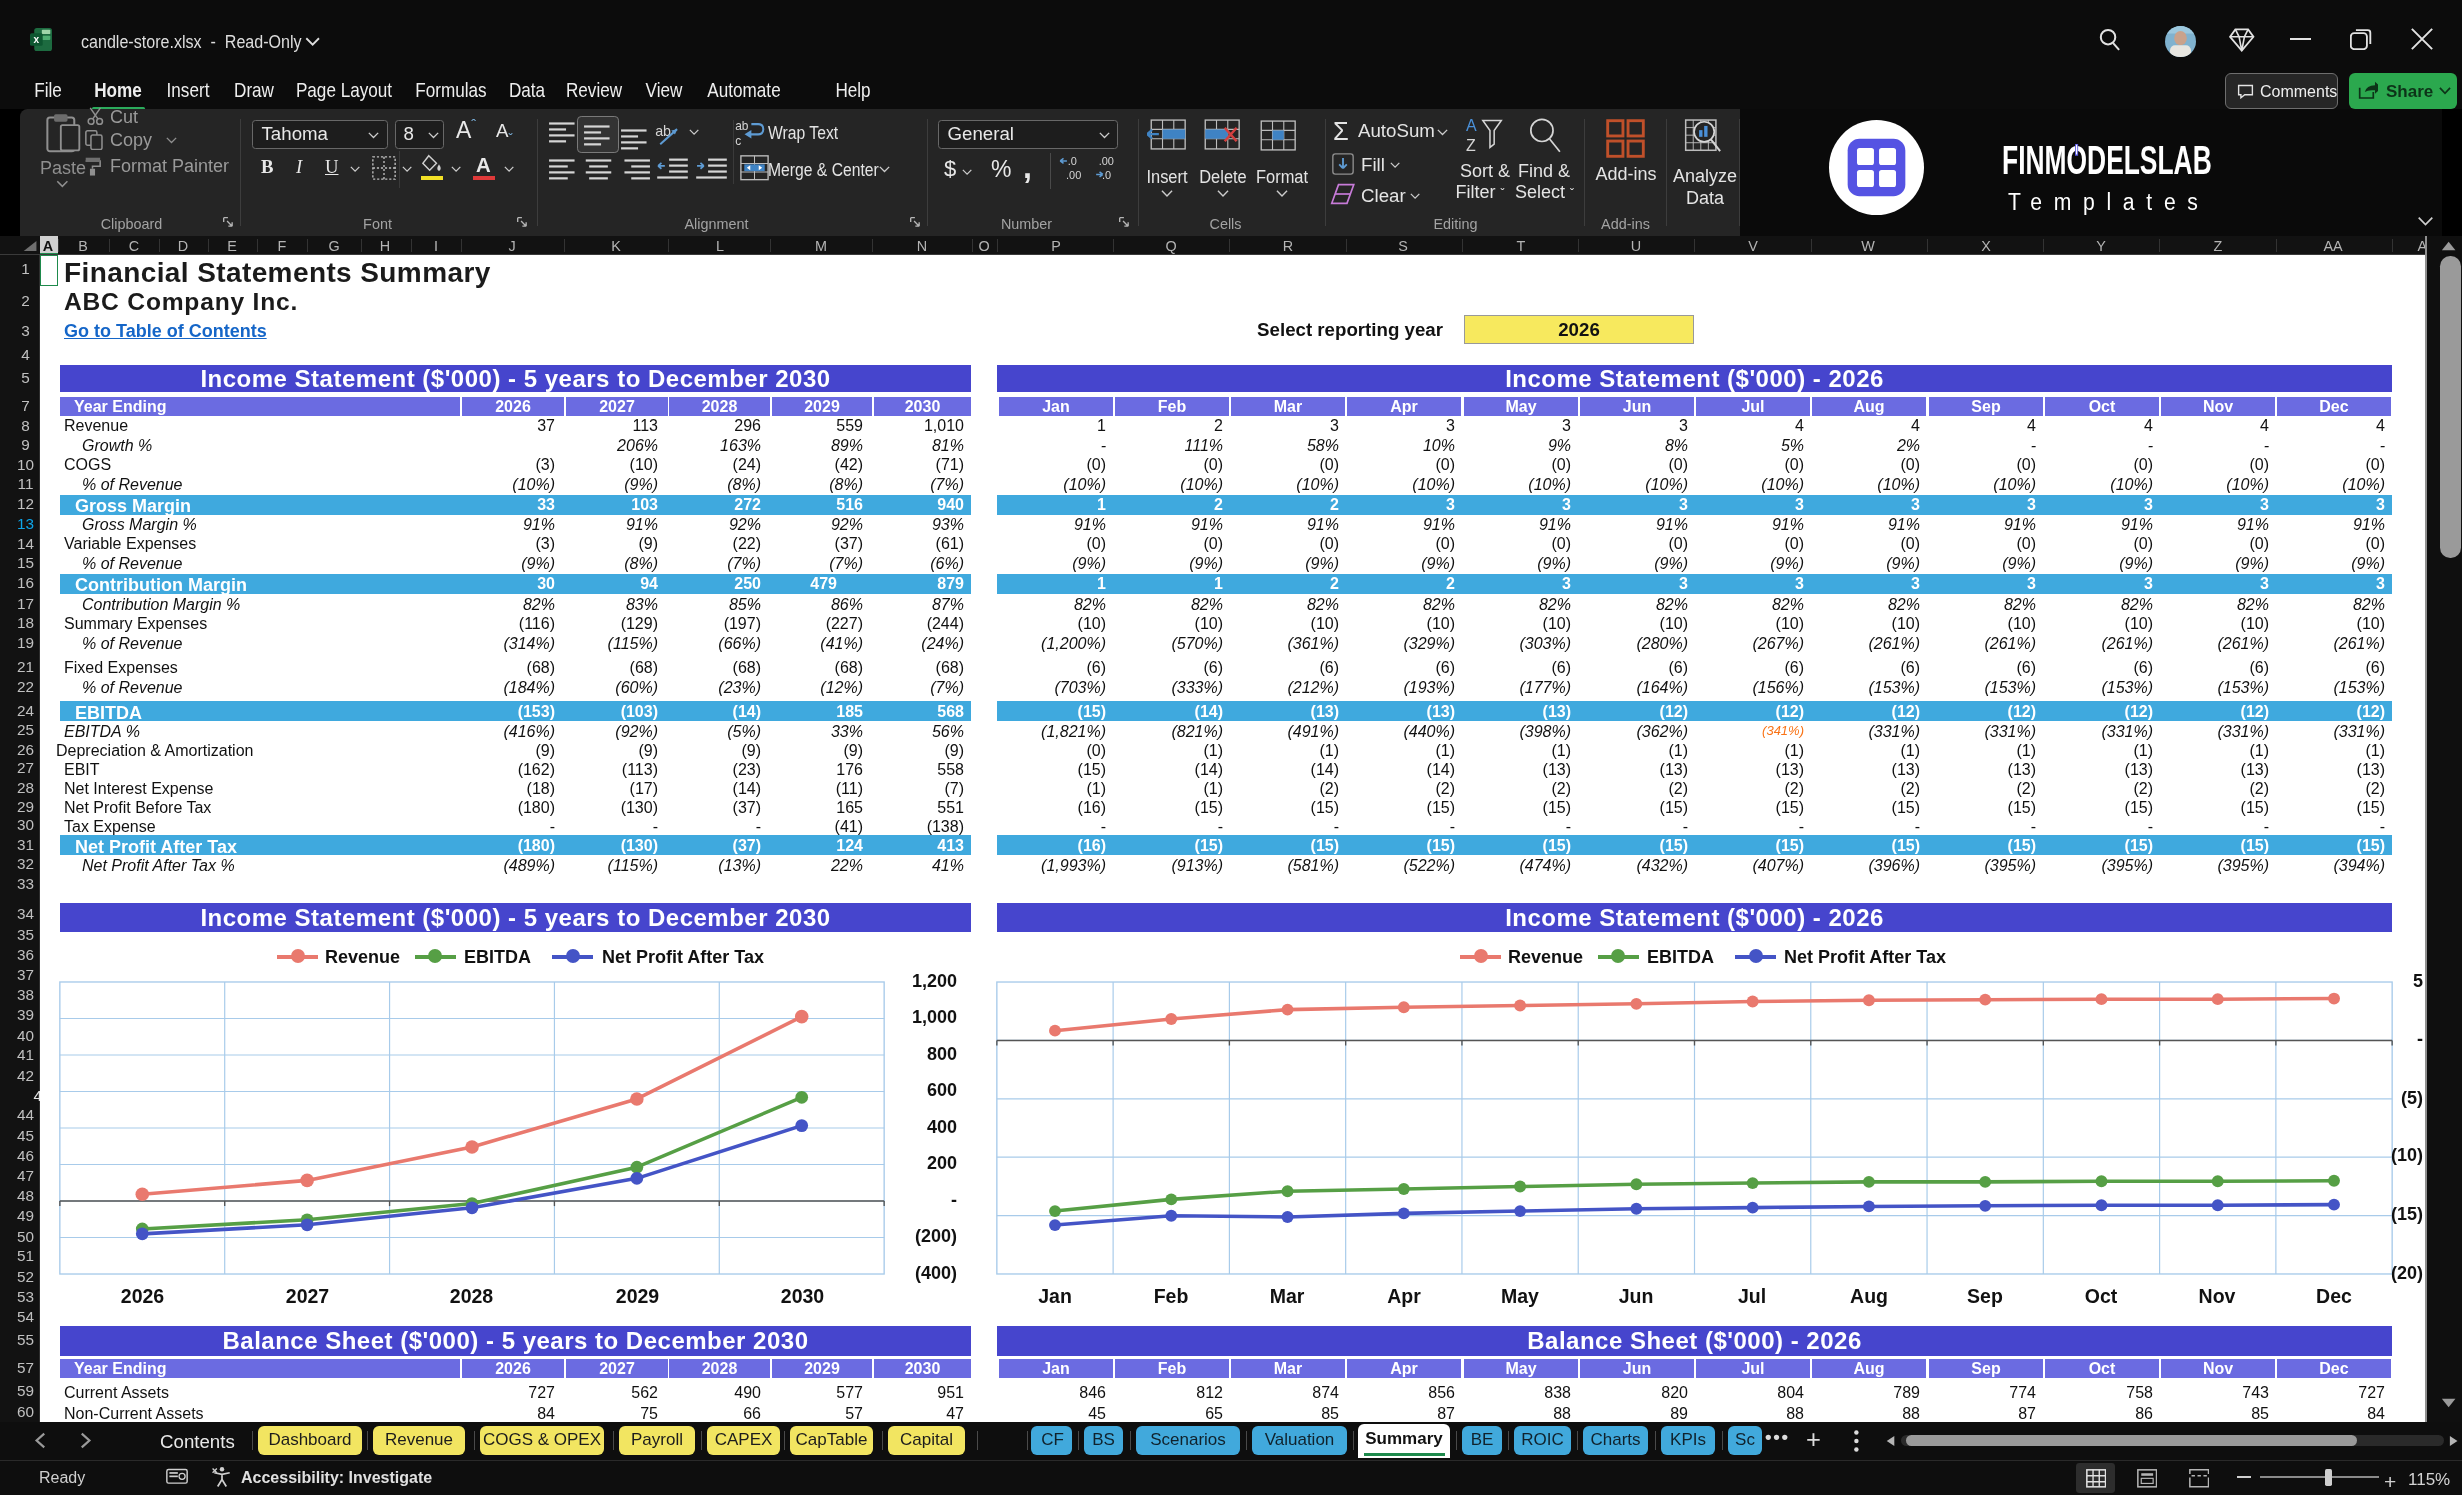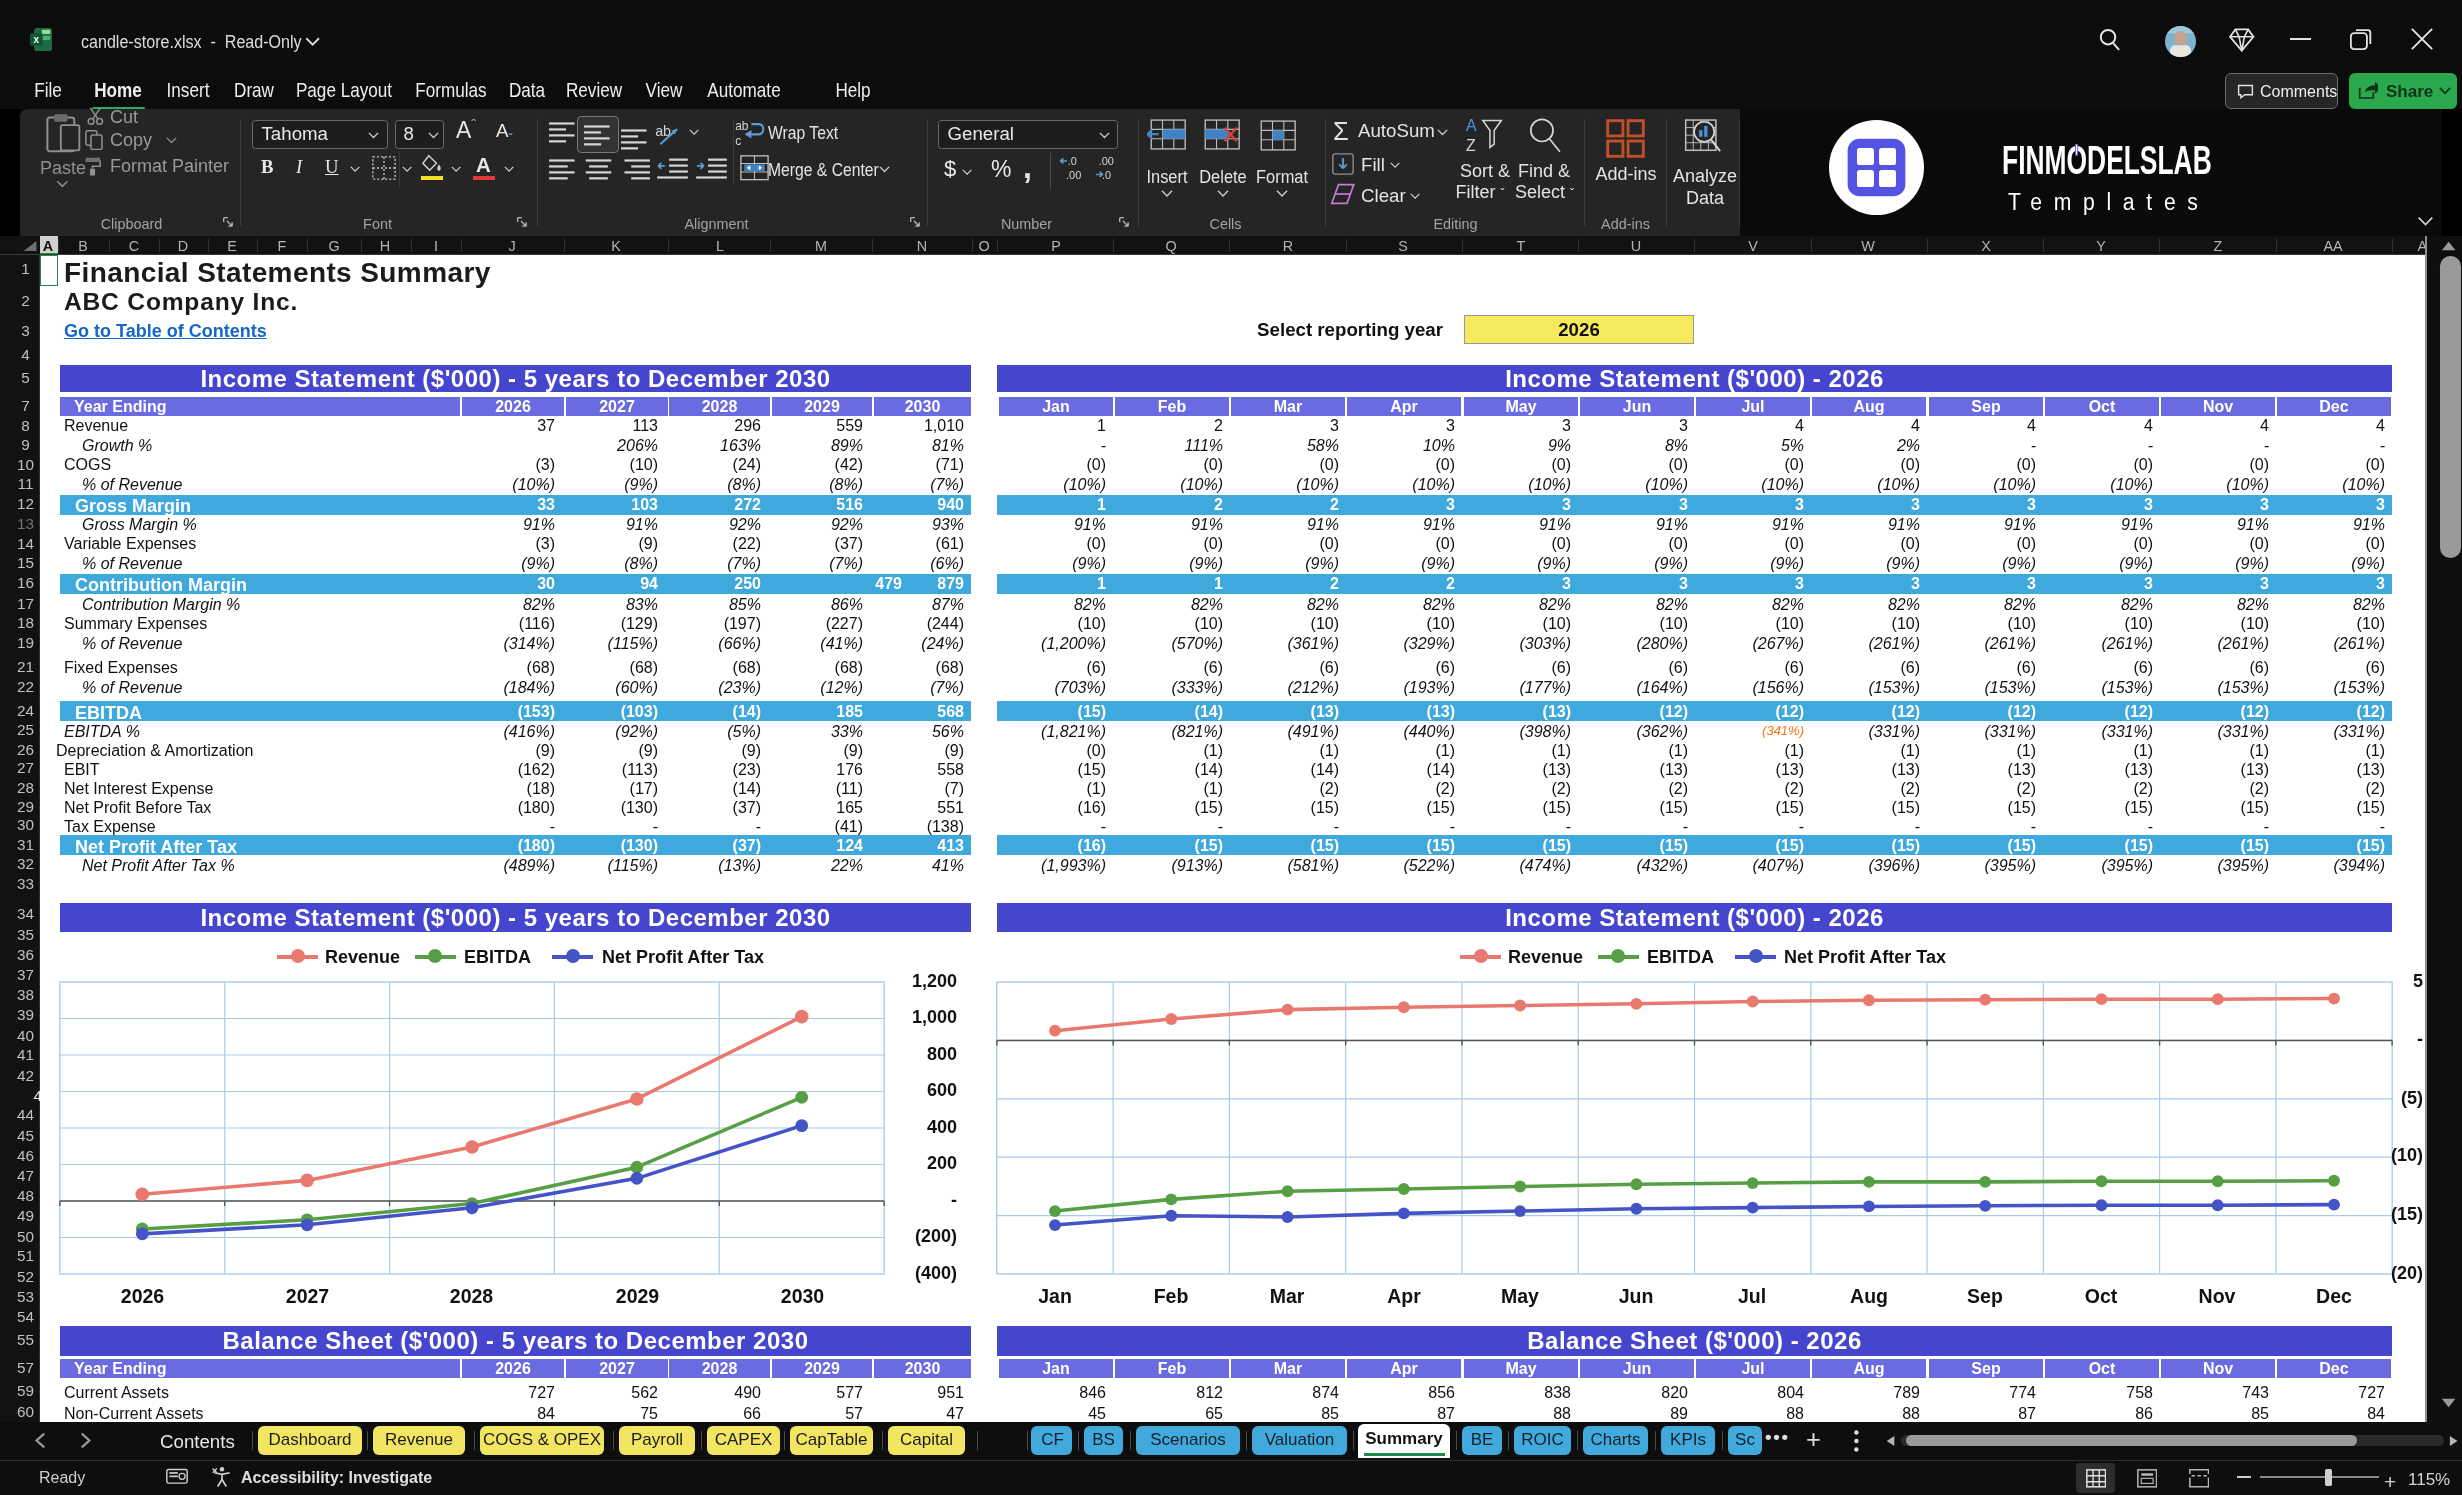--- a/index.html
+++ b/index.html
@@ -451,21 +451,21 @@
 <div class="tt" style="left:25.5px;top:292px;transform:translateX(-50%);font-size:15.3px;color:#c0c0c0">2</div>
 <div class="tt" style="left:25.5px;top:322px;transform:translateX(-50%);font-size:15.3px;color:#c0c0c0">3</div>
 <div class="tt" style="left:25.5px;top:346px;transform:translateX(-50%);font-size:15.3px;color:#c0c0c0">4</div>
 <div class="tt" style="left:25.5px;top:369px;transform:translateX(-50%);font-size:15.3px;color:#c0c0c0">5</div>
 <div class="tt" style="left:25.5px;top:397px;transform:translateX(-50%);font-size:15.3px;color:#c0c0c0">7</div>
 <div class="tt" style="left:25.5px;top:417px;transform:translateX(-50%);font-size:15.3px;color:#c0c0c0">8</div>
 <div class="tt" style="left:25.5px;top:436px;transform:translateX(-50%);font-size:15.3px;color:#c0c0c0">9</div>
 <div class="tt" style="left:25.5px;top:456px;transform:translateX(-50%);font-size:15.3px;color:#c0c0c0">10</div>
 <div class="tt" style="left:25.5px;top:475px;transform:translateX(-50%);font-size:15.3px;color:#c0c0c0">11</div>
 <div class="tt" style="left:25.5px;top:495px;transform:translateX(-50%);font-size:15.3px;color:#c0c0c0">12</div>
-<div class="tt" style="left:25.5px;top:515px;transform:translateX(-50%);font-size:15.3px;color:#737373">13</div>
+<div class="tt" style="left:25.5px;top:515px;transform:translateX(-50%);font-size:15.3px;color:#0ea5e9">13</div>
 <div class="tt" style="left:25.5px;top:535px;transform:translateX(-50%);font-size:15.3px;color:#c0c0c0">14</div>
 <div class="tt" style="left:25.5px;top:554px;transform:translateX(-50%);font-size:15.3px;color:#c0c0c0">15</div>
 <div class="tt" style="left:25.5px;top:574px;transform:translateX(-50%);font-size:15.3px;color:#c0c0c0">16</div>
 <div class="tt" style="left:25.5px;top:595px;transform:translateX(-50%);font-size:15.3px;color:#c0c0c0">17</div>
 <div class="tt" style="left:25.5px;top:614px;transform:translateX(-50%);font-size:15.3px;color:#c0c0c0">18</div>
 <div class="tt" style="left:25.5px;top:634px;transform:translateX(-50%);font-size:15.3px;color:#c0c0c0">19</div>
 <div class="tt" style="left:25.5px;top:658px;transform:translateX(-50%);font-size:15.3px;color:#c0c0c0">21</div>
 <div class="tt" style="left:25.5px;top:678px;transform:translateX(-50%);font-size:15.3px;color:#c0c0c0">22</div>
 <div class="tt" style="left:25.5px;top:702px;transform:translateX(-50%);font-size:15.3px;color:#c0c0c0">24</div>
 <div class="tt" style="left:25.5px;top:721px;transform:translateX(-50%);font-size:15.3px;color:#c0c0c0">25</div>
@@ -738,21 +738,21 @@
 <div class="tt r it" style="left:1930px;top:555px;width:106px;font-size:16px;color:#111;">(9%)</div>
 <div class="tt r it" style="left:2047px;top:555px;width:106px;font-size:16px;color:#111;">(9%)</div>
 <div class="tt r it" style="left:2163px;top:555px;width:106px;font-size:16px;color:#111;">(9%)</div>
 <div class="tt r it" style="left:2279px;top:555px;width:106px;font-size:16px;color:#111;">(9%)</div>
 <div class="a cyr" style="left:60px;top:574px;width:911px;height:19.5px"></div>
 <div class="a cyr" style="left:997px;top:574px;width:1395px;height:19.5px"></div>
 <div class="tt b w" style="left:75px;top:575px;font-size:18px">Contribution Margin</div>
 <div class="tt r b w" style="left:445px;top:575px;width:110px;font-size:16px;">30</div>
 <div class="tt r b w" style="left:548px;top:575px;width:110px;font-size:16px;">94</div>
 <div class="tt r b w" style="left:651px;top:575px;width:110px;font-size:16px;">250</div>
-<div class="tt r b w" style="left:792px;top:575px;width:110px;font-size:16px;">479</div>
+<div class="tt r b w" style="left:727px;top:575px;width:110px;font-size:16px;">479</div>
 <div class="tt r b w" style="left:854px;top:575px;width:110px;font-size:16px;">879</div>
 <div class="tt r b w" style="left:1000px;top:575px;width:106px;font-size:16px;">1</div>
 <div class="tt r b w" style="left:1117px;top:575px;width:106px;font-size:16px;">1</div>
 <div class="tt r b w" style="left:1233px;top:575px;width:106px;font-size:16px;">2</div>
 <div class="tt r b w" style="left:1349px;top:575px;width:106px;font-size:16px;">2</div>
 <div class="tt r b w" style="left:1465px;top:575px;width:106px;font-size:16px;">3</div>
 <div class="tt r b w" style="left:1582px;top:575px;width:106px;font-size:16px;">3</div>
 <div class="tt r b w" style="left:1698px;top:575px;width:106px;font-size:16px;">3</div>
 <div class="tt r b w" style="left:1814px;top:575px;width:106px;font-size:16px;">3</div>
 <div class="tt r b w" style="left:1930px;top:575px;width:106px;font-size:16px;">3</div>

